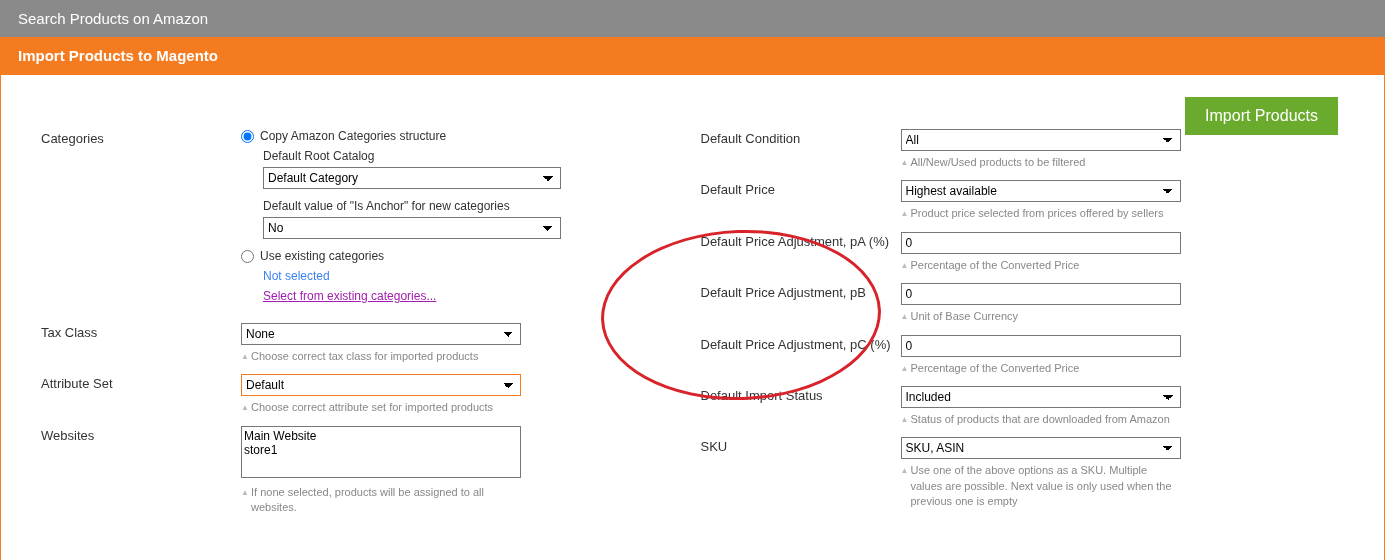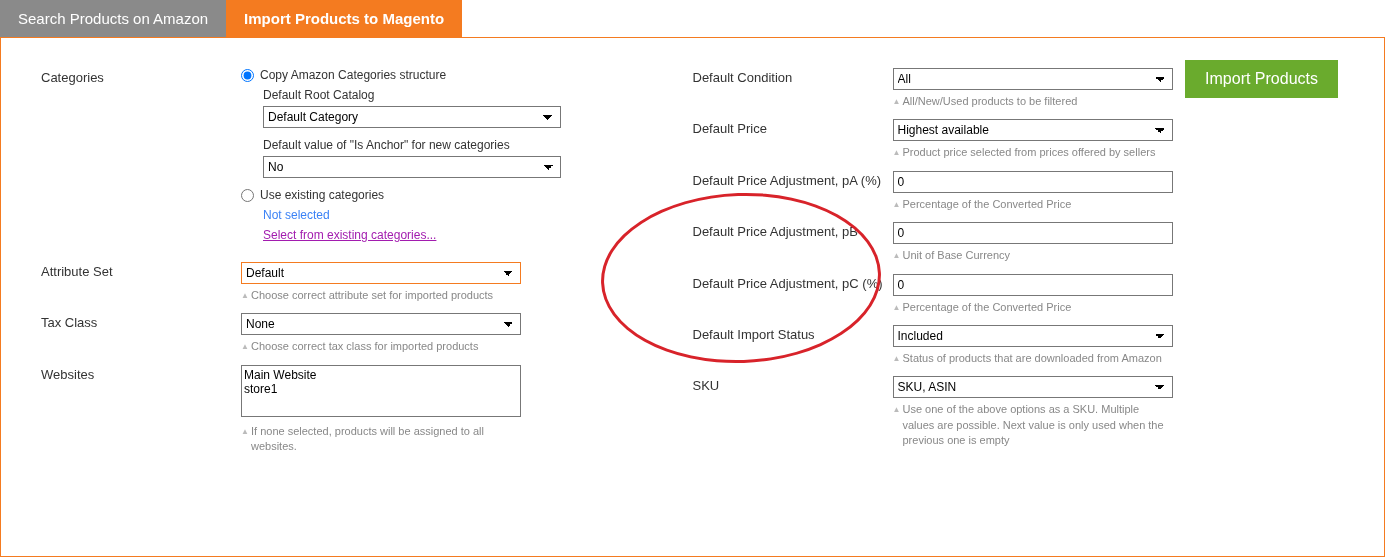--- a/index.html
+++ b/index.html
@@ -6,20 +6,21 @@
   body {
     margin: 0;
     font-family: Arial, Helvetica, sans-serif;
     font-size: 12px;
     color: #333;
     background: #fff;
   }
   .wrap { width: 1385px; }
   .tabs {
     display: flex;
+    flex-direction: column;
   }
   .tab {
     padding: 10px 18px;
     font-size: 15px;
     color: #fff;
     cursor: pointer;
   }
   .tab-inactive { background: #8a8a8a; }
   .tab-active { background: #f47b20; font-weight: bold; }
   .panel {
@@ -32,21 +33,21 @@
     position: absolute;
     top: 22px;
     right: 46px;
     background: #6aab2d;
     color: #fff;
     font-size: 16px;
     padding: 10px 20px;
     border: none;
     cursor: pointer;
   }
-  .cols { display: flex; gap: 0; }
+  .cols { display: flex; gap: 8px; margin-top: 24px; }
   .col { flex: 0 0 50%; }
   .row { display: flex; align-items: flex-start; margin-bottom: 10px; }
   .label {
     flex: 0 0 200px;
     font-size: 13px;
     color: #333;
     padding-top: 2px;
   }
   .field { flex: 1; max-width: 280px; }
   .select, .textinput, .listbox {
@@ -151,36 +152,36 @@
               <span>Use existing categories</span>
             </div>
             <div class="sub">
               <div class="plain">Not selected</div>
               <span class="linkish">Select from existing categories...</span>
             </div>
           </div>
         </div>
 
         <div class="row">
+          <div class="label">Tax Class</div>
+          <div class="field">
+            <select class="select">
+              <option>None</option>
+            </select>
+            <div class="hint">Choose correct tax class for imported products</div>
+          </div>
+        </div>
+
+        <div class="row">
           <div class="label">Attribute Set</div>
           <div class="field">
             <select class="select attr-select">
               <option>Default</option>
             </select>
             <div class="hint">Choose correct attribute set for imported products</div>
-          </div>
-        </div>
-
-        <div class="row">
-          <div class="label">Tax Class</div>
-          <div class="field">
-            <select class="select">
-              <option>None</option>
-            </select>
-            <div class="hint">Choose correct tax class for imported products</div>
           </div>
         </div>
 
         <div class="row">
           <div class="label">Websites</div>
           <div class="field">
             <textarea readonly="" class="listbox" style="">Main Website
 store1</textarea>
             <div class="hint">If none selected, products will be assigned to all websites.</div>
           </div>

